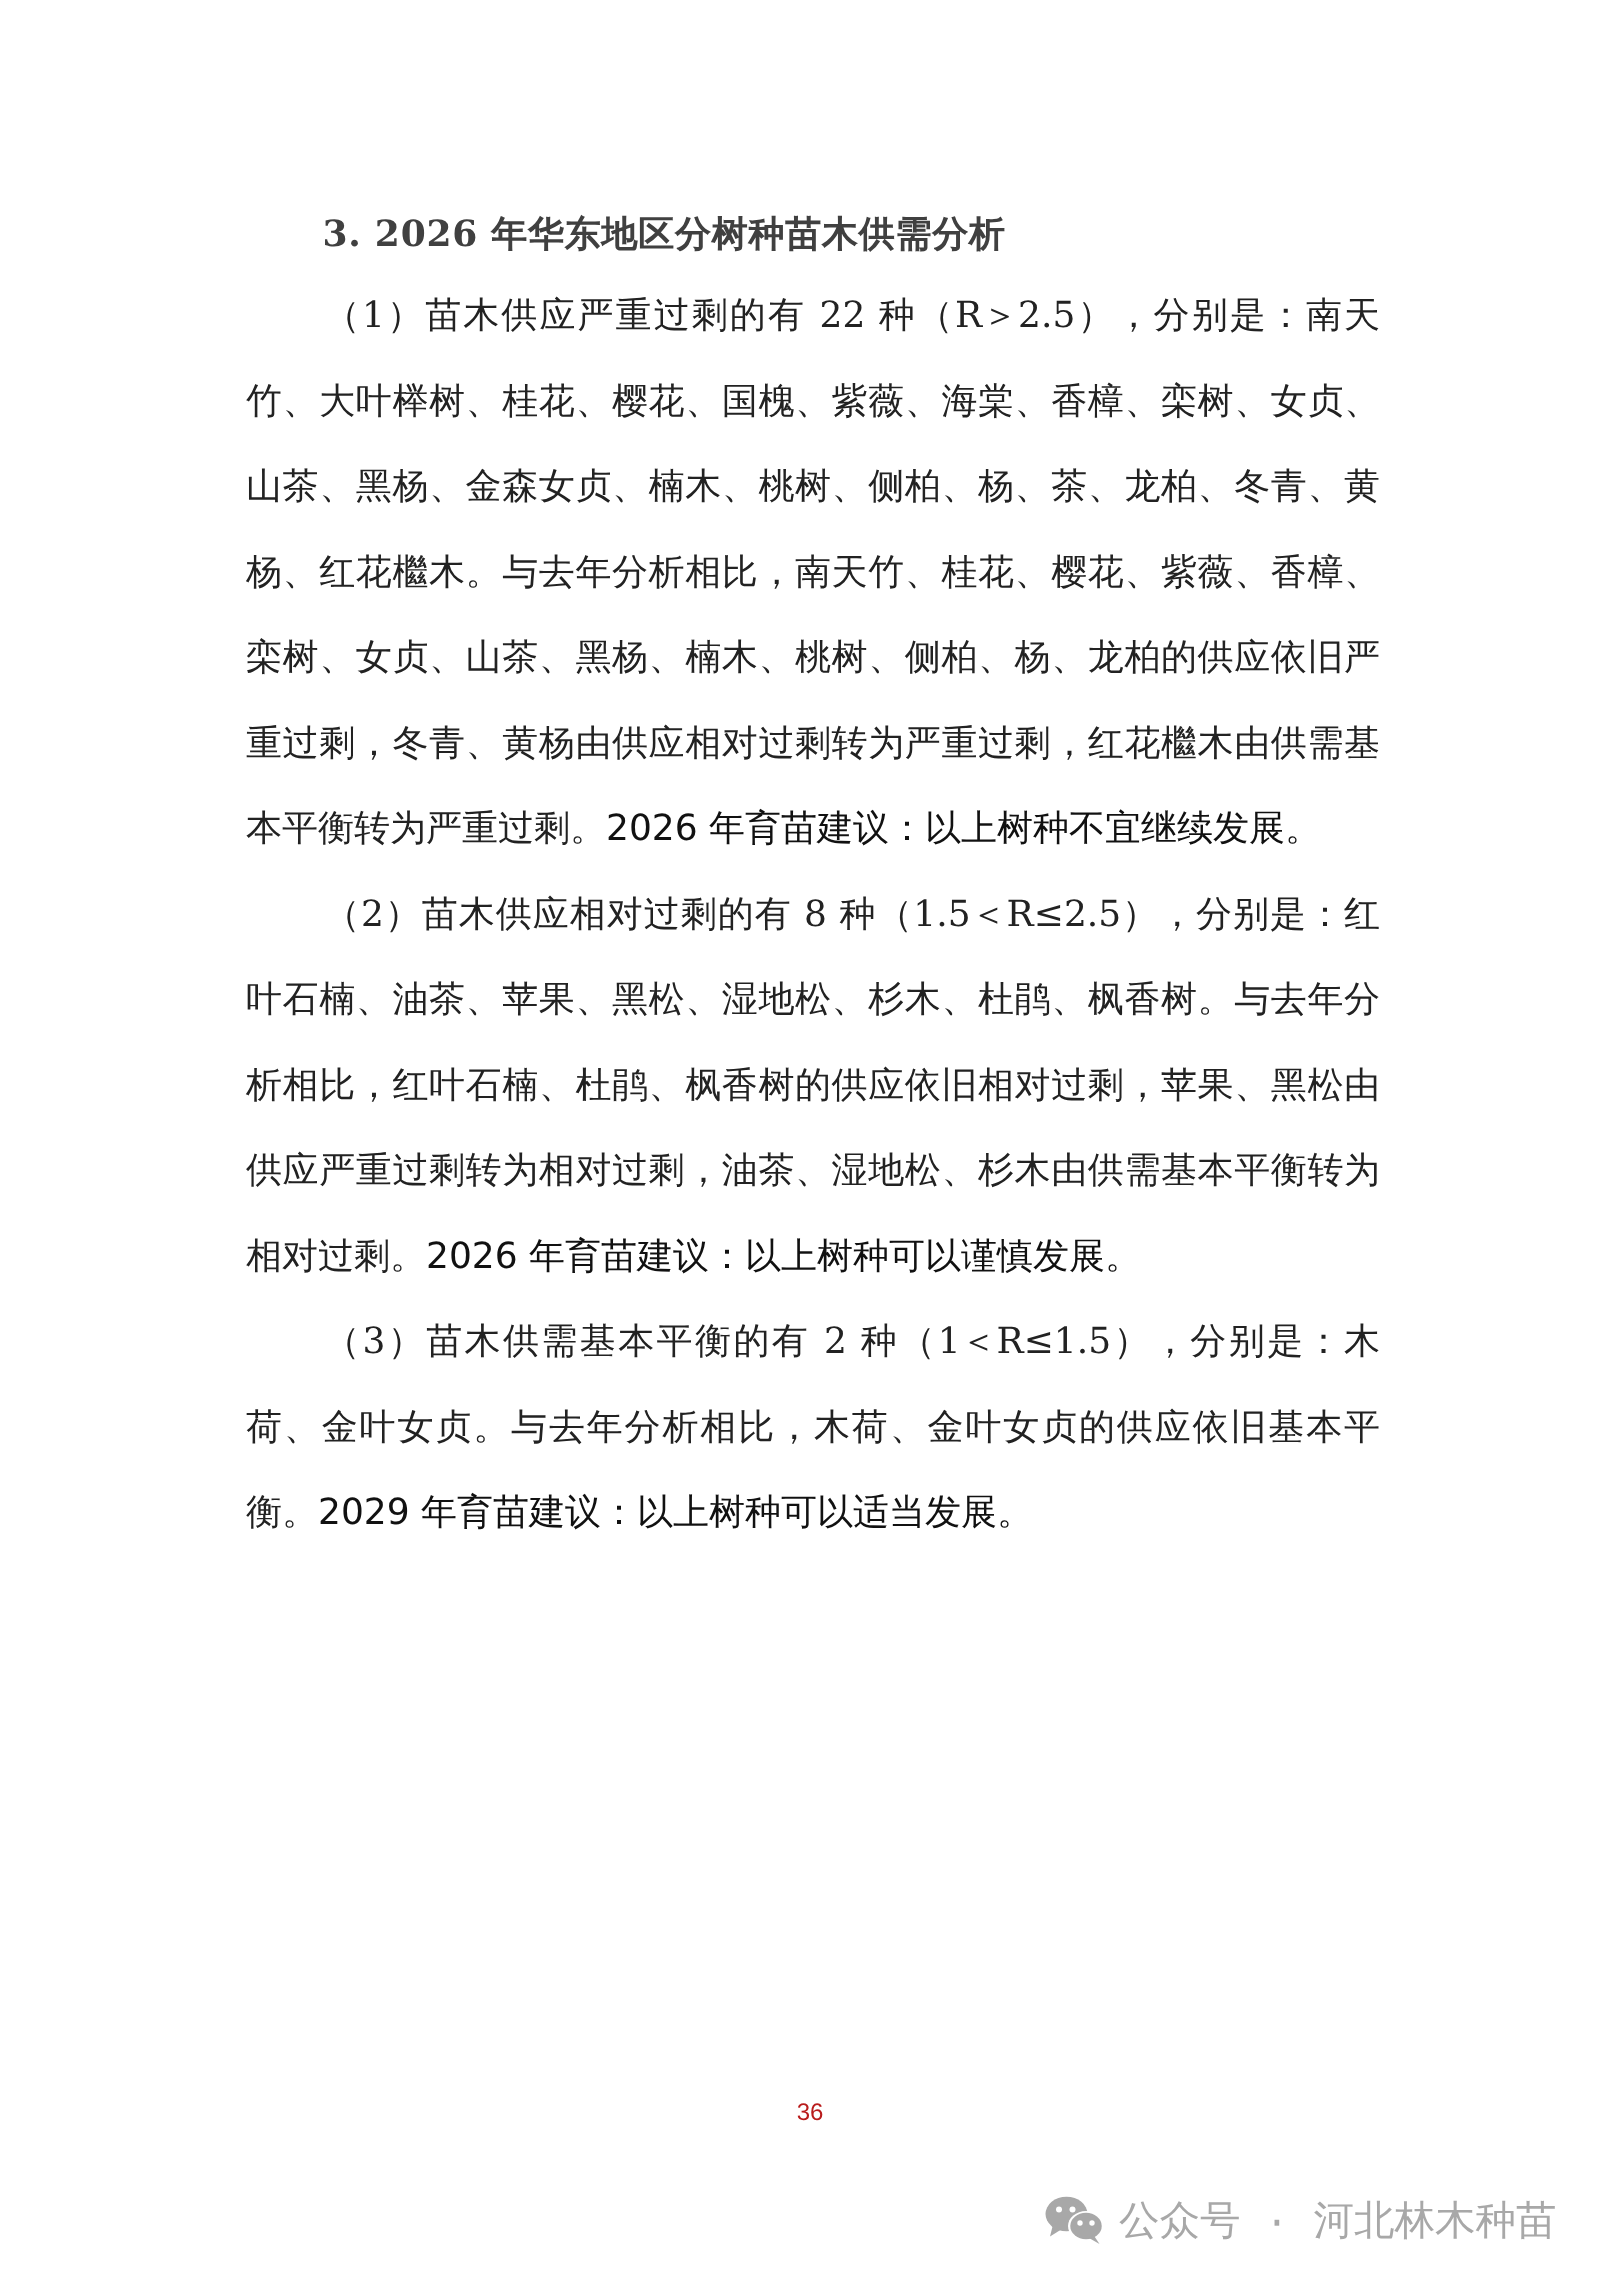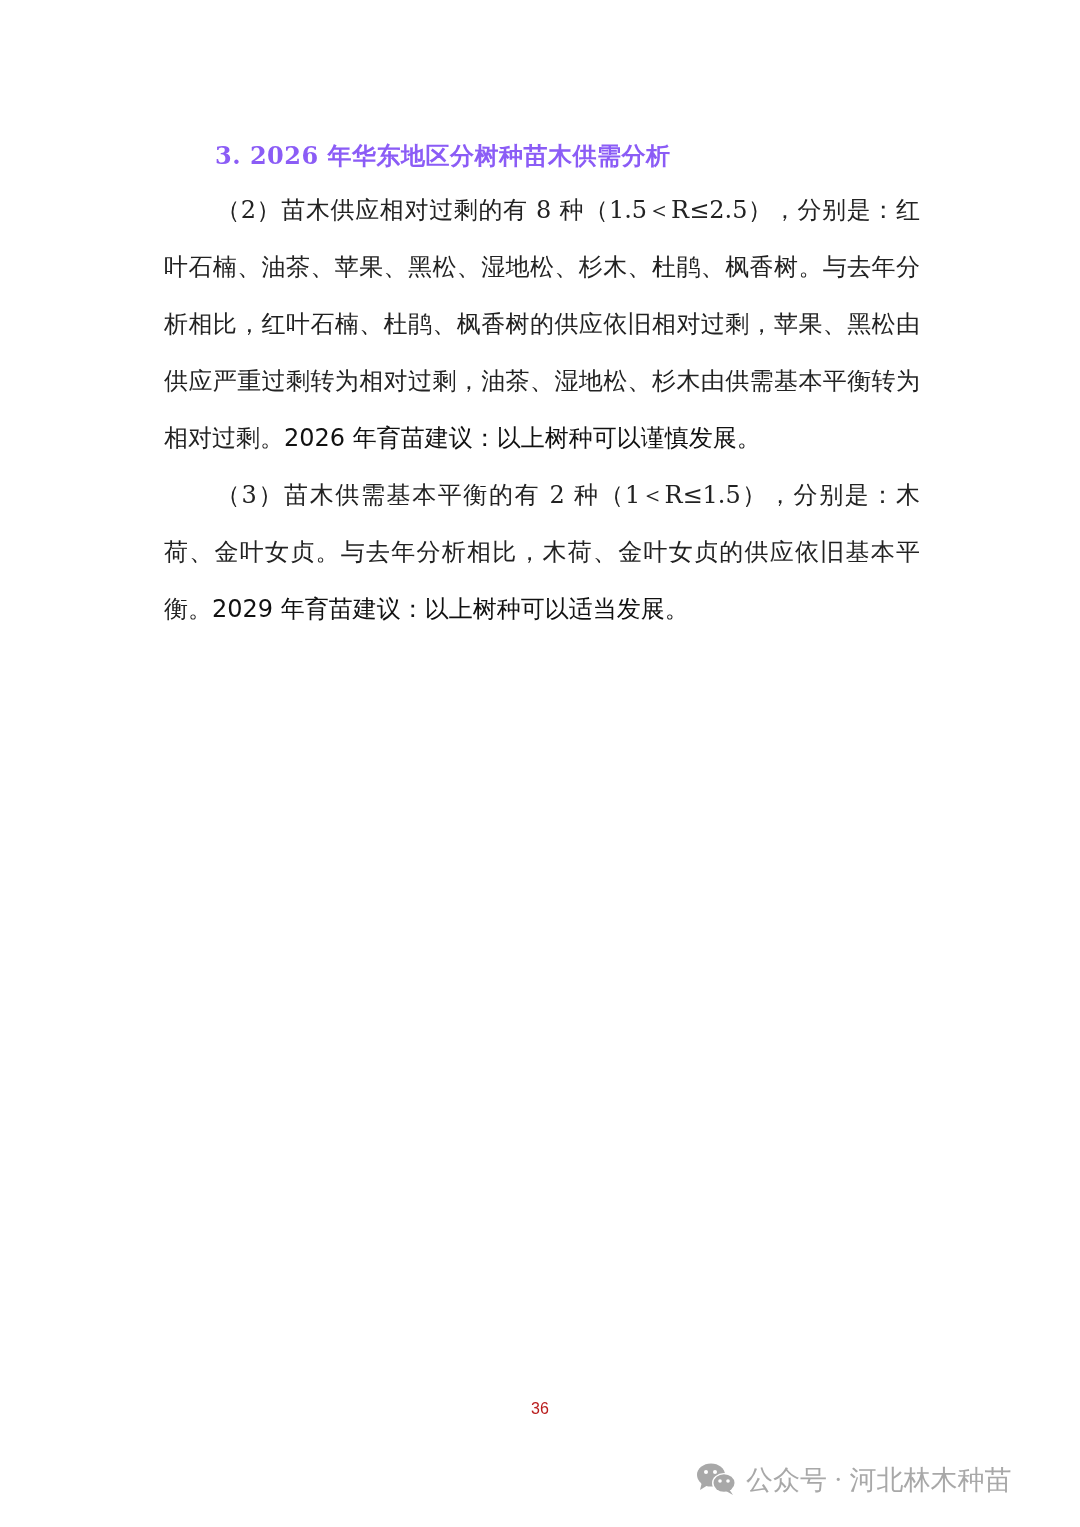--- a/index.html
+++ b/index.html
@@ -1,52 +1,53 @@
 <!DOCTYPE html>
 <html><head>
   <meta charset="utf-8">
   <style>
     html, body { margin: 0; padding: 0; background: #ffffff; }
     body { width: 1080px; height: 1527px; position: relative; overflow: hidden; }
     .page { position: absolute; left: 0; top: 0; width: 1080px; height: 1527px; background: #fff; }
     .heading {
       position: absolute; left: 215px; top: 140px;
       font-family: "DejaVu Serif", "Liberation Serif", serif;
-      font-weight: bold; font-size: 24px; color: #8b5cf6; letter-spacing: 0.5px;
+      font-weight: bold; font-size: 24px; color: #404040; letter-spacing: 0.5px;
       white-space: nowrap;
     }
     .body-text {
       position: absolute; left: 164px; width: 756px;
       font-family: "DejaVu Serif", "Liberation Serif", serif;
       font-size: 24px; color: #222; line-height: 57px;
     }
     .para { margin: 0; text-indent: 52px; text-align: justify; }
     .advice {
       font-family: "DejaVu Sans", "Liberation Sans", sans-serif;
       color: #111; font-weight: 500;
     }
     .page-number {
       position: absolute; left: 0; width: 1080px; top: 1400px; text-align: center;
       font-family: "Liberation Sans", "DejaVu Sans", sans-serif;
       font-size: 16px; color: #b91c1c;
     }
     .watermark {
-      position: absolute; left: 696px; top: 1462px; display: flex; align-items: flex-start;
-      font-family: Liberation Serif, serif;
+      position: absolute; left: 696px; top: 1462px; display: flex; align-items: center;
+      font-family: Liberation Mono, monospace;
       font-size: 27px; color: #a8a8a8; white-space: nowrap;
     }
     .watermark svg { margin-right: 8px; }
   </style>
 </head>
 <body>
 
 <div class="page">
   <div class="heading">3. 2026 年华东地区分树种苗木供需分析</div>
 
   <div class="body-text" style="top:182px;">
+    <p class="para"><span>（1）苗木供应严重过剩的有 22 种（R＞2.5），分别是：南天竹、大叶榉树、桂花、樱花、国槐、紫薇、海棠、香樟、栾树、女贞、山茶、黑杨、金森女贞、楠木、桃树、侧柏、杨、茶、龙柏、冬青、黄杨、红花檵木。与去年分析相比，南天竹、桂花、樱花、紫薇、香樟、栾树、女贞、山茶、黑杨、楠木、桃树、侧柏、杨、龙柏的供应依旧严重过剩，冬青、黄杨由供应相对过剩转为严重过剩，红花檵木由供需基本平衡转为严重过剩。</span><span class="advice">2026 年育苗建议：以上树种不宜继续发展。</span></p>
     <p class="para"><span>（2）苗木供应相对过剩的有 8 种（1.5＜R≤2.5），分别是：红叶石楠、油茶、苹果、黑松、湿地松、杉木、杜鹃、枫香树。与去年分析相比，红叶石楠、杜鹃、枫香树的供应依旧相对过剩，苹果、黑松由供应严重过剩转为相对过剩，油茶、湿地松、杉木由供需基本平衡转为相对过剩。</span><span class="advice">2026 年育苗建议：以上树种可以谨慎发展。</span></p>
     <p class="para"><span>（3）苗木供需基本平衡的有 2 种（1＜R≤1.5），分别是：木荷、金叶女贞。与去年分析相比，木荷、金叶女贞的供应依旧基本平衡。</span><span class="advice">2029 年育苗建议：以上树种可以适当发展。</span></p>
   </div>
 
   <div class="page-number">36</div>
 
   <div class="watermark">
     <svg width="42" height="34" viewBox="0 0 42 34">
       <ellipse cx="15" cy="13" rx="14" ry="11.5" fill="#a8a8a8"></ellipse>
       <polygon points="6,20 4,28 12,23" fill="#a8a8a8"></polygon>

